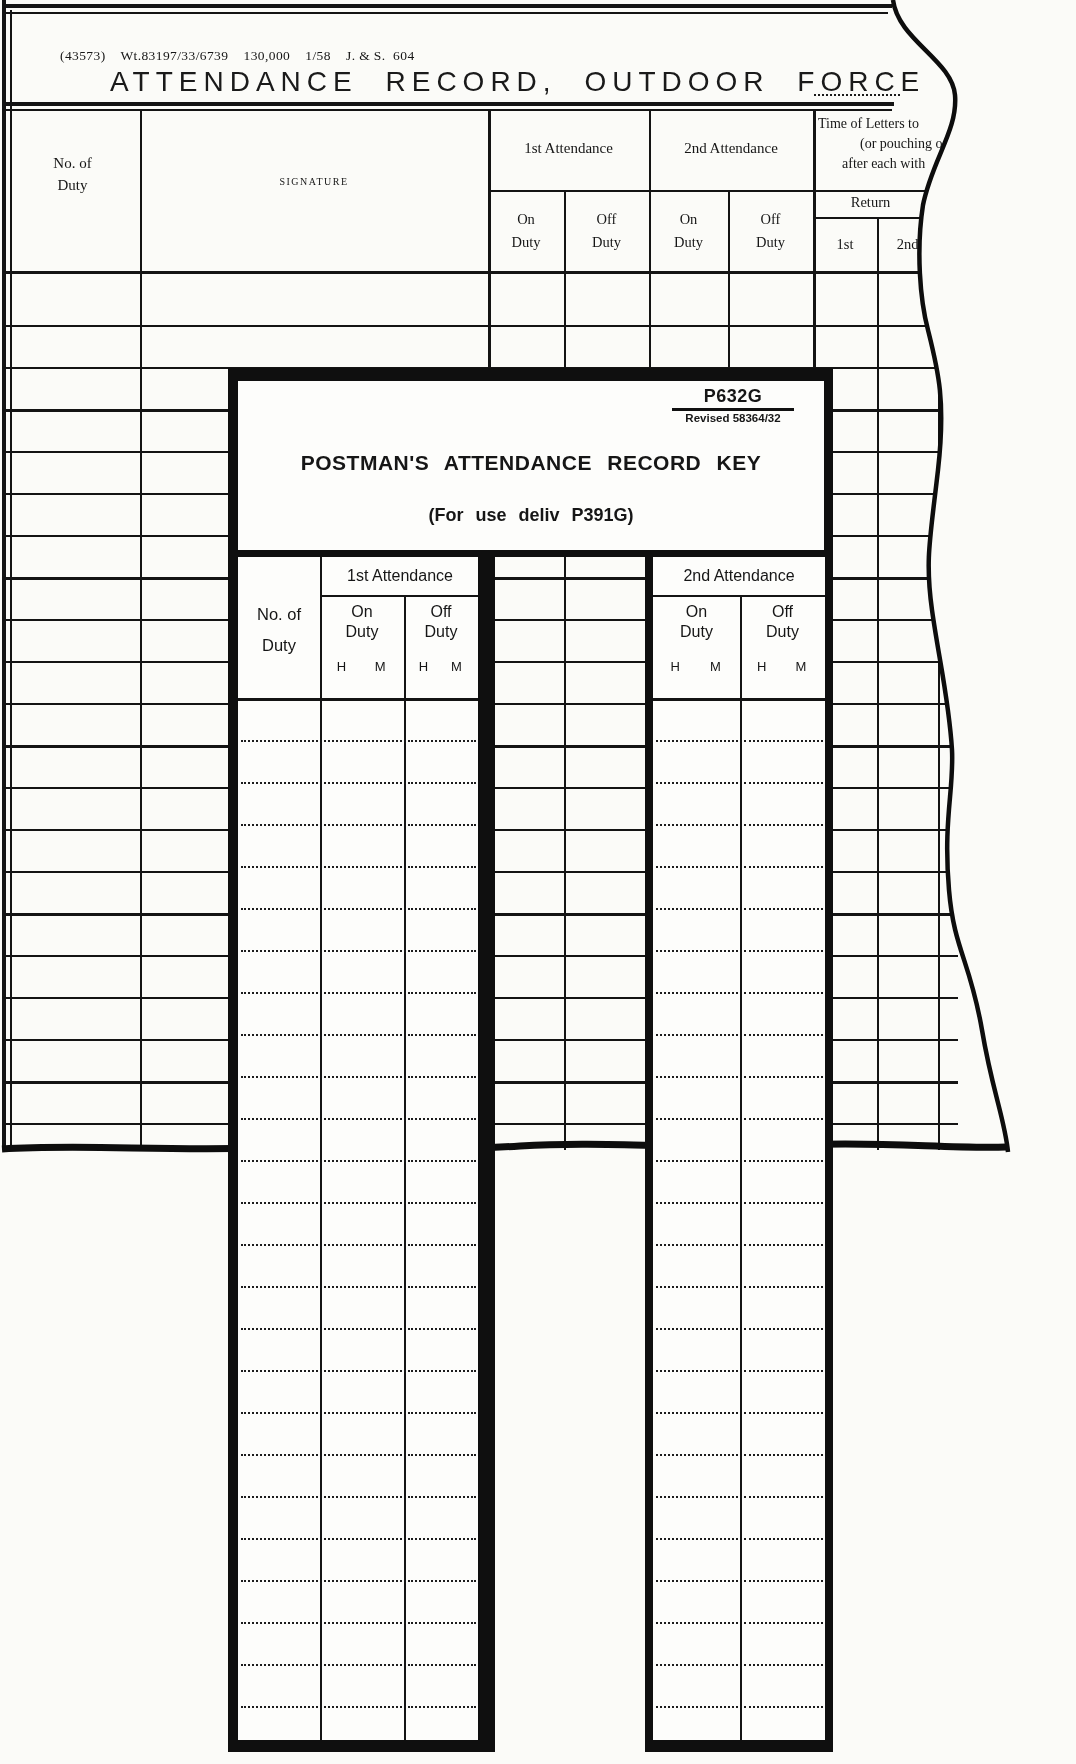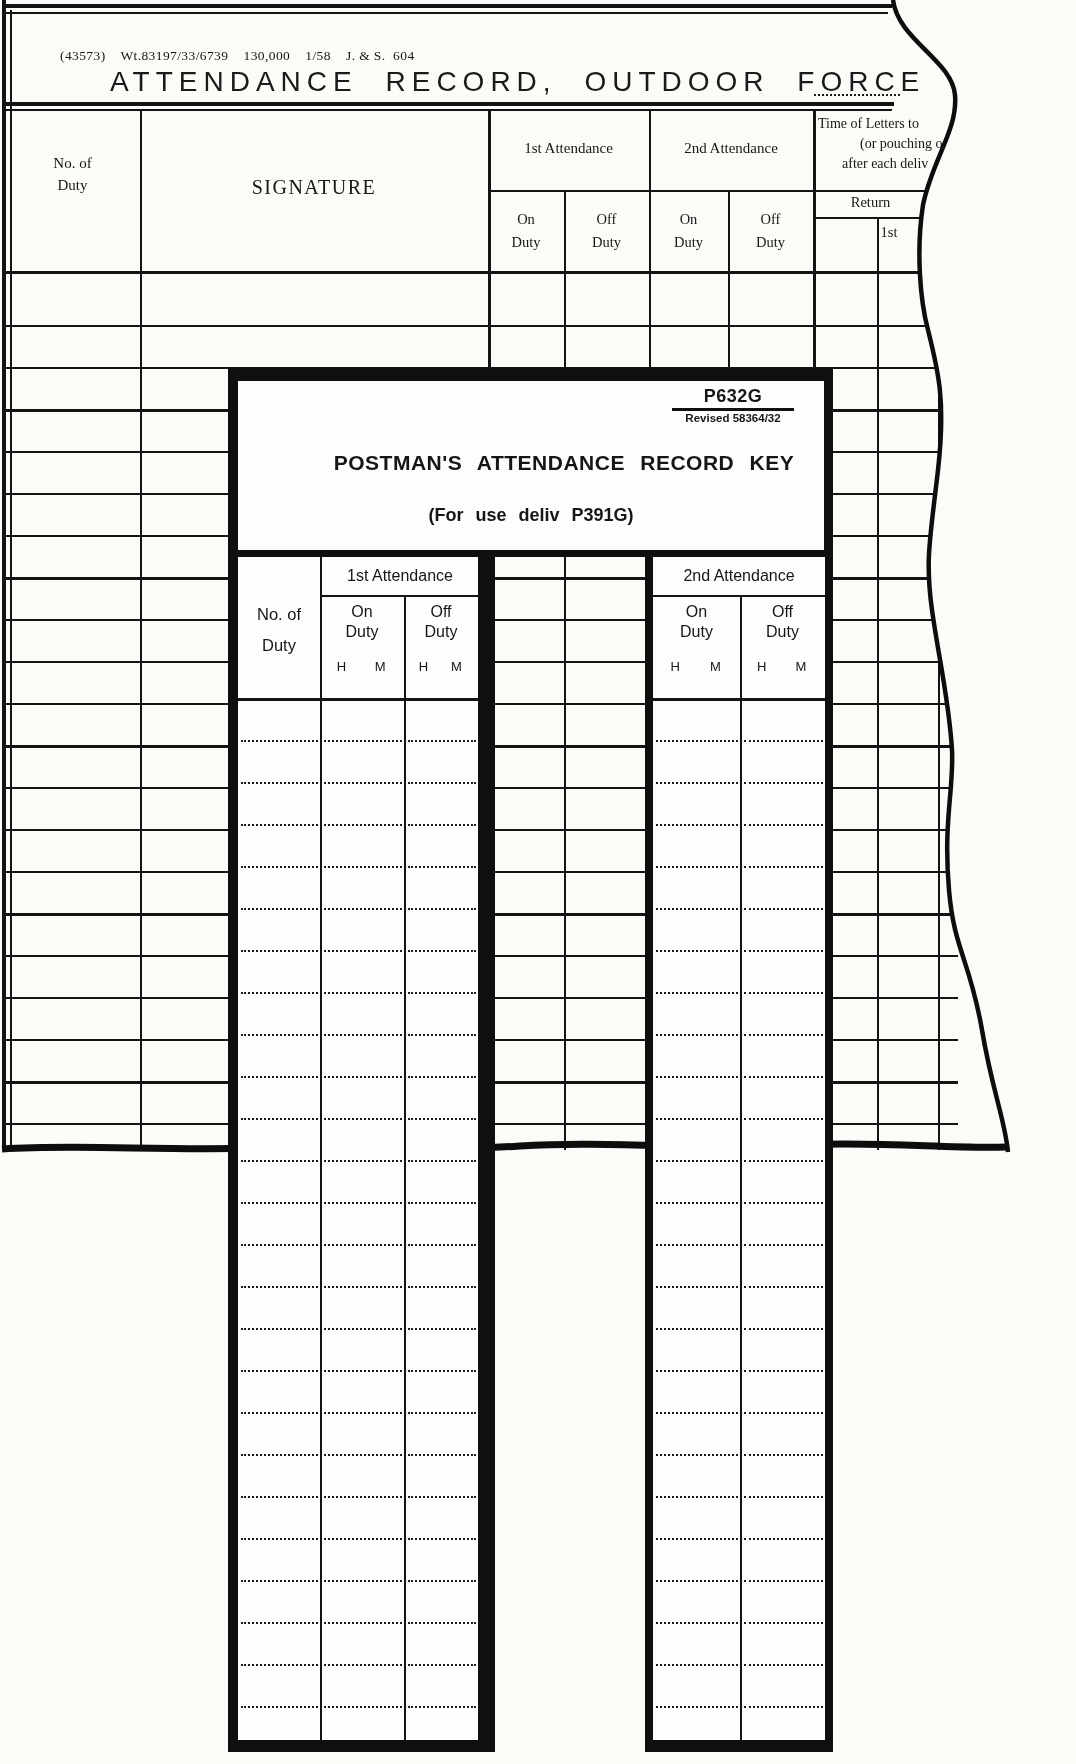--- a/index.html
+++ b/index.html
@@ -9,39 +9,39 @@
   .hl,.vl{position:absolute;background:#141414;}
   .serif{font-family:"Liberation Serif", serif;text-align:right;}
   .sans{font-family:"Liberation Sans", sans-serif;}
   .ctr{text-align:center;}
   .pre{white-space:pre;}
   
   #print-code{left:60px;top:48px;font-size:13.5px;letter-spacing:.4px;}
   #form-title{left:110px;top:66px;font-size:28px;letter-spacing:6px;word-spacing:14px;color:#1a1a1a;}
   #title-dotted{left:814px;top:72px;width:86px;height:22px;border-bottom:2.5px dotted #1a1a1a;}
   #hdr-noduty{left:5px;top:152px;width:135px;font-size:15px;line-height:22px;}
-  #hdr-signature{left:140px;top:176px;width:348px;font-size:20px;letter-spacing:1.5px;}
+  #hdr-signature{left:140px;top:176px;width:348px;font-size:10px;letter-spacing:1.5px;}
   .att-label{top:140px;font-size:15px;}
   .onoff{top:208px;font-size:14.5px;line-height:23px;}
   #hdr-tor{left:818px;top:114px;width:200px;font-size:14px;line-height:20px;}
   #hdr-tor .l2{margin-left:42px;}
   #hdr-tor .l3{margin-left:24px;}
   #hdr-letters{left:813px;top:194px;width:115px;font-size:14.5px;}
-  .lcol{top:224px;font-size:14.5px;padding-left:44px;}
+  .lcol{top:236px;font-size:14.5px;}
   
   #card{position:absolute;left:228px;top:368px;width:605px;height:1384px;z-index:20;}
   #card-top{position:absolute;left:0;top:0;width:605px;height:189px;background:#fdfdfb;
             border-top:13px solid #0f0f0f;border-left:10px solid #0f0f0f;border-right:9px solid #0f0f0f;
             box-sizing:border-box;}
   #card-no{position:absolute;right:30px;top:5px;text-align:center;font-family:"Liberation Sans",sans-serif;}
   #p632g{font-size:18px;font-weight:700;letter-spacing:.5px;}
   #p632g-line{height:2.5px;background:#111;margin-top:1px;width:122px;}
   #revised{font-size:11.5px;font-weight:700;margin-top:1px;}
   #card-title{position:absolute;left:0;top:70px;width:100%;text-align:center;font-size:21px;
-              font-weight:700;word-spacing:9px;letter-spacing:.5px;font-family:"Liberation Sans",sans-serif;margin-left:33px;}
+              font-weight:700;word-spacing:9px;letter-spacing:.5px;font-family:"Liberation Sans",sans-serif;}
   #card-sub{position:absolute;left:0;top:124px;width:100%;text-align:center;font-size:18px;
             font-weight:700;word-spacing:7px;font-family:"Liberation Sans",sans-serif;}
   #table-top-line{position:absolute;left:0;top:182px;width:605px;height:7px;background:#0f0f0f;}
   .strip{position:absolute;top:189px;height:1195px;background:#fdfdfb;box-sizing:border-box;
          font-family:"Liberation Sans",sans-serif;}
   #strip-left{left:0;width:267px;border-left:10px solid #0f0f0f;border-right:17px solid #0f0f0f;
               border-bottom:12px solid #0f0f0f;}
   #strip-right{left:417px;width:188px;border-left:8px solid #0f0f0f;border-right:8px solid #0f0f0f;
                border-bottom:12px solid #0f0f0f;}
   .khdr-box{position:absolute;top:0;height:40px;box-sizing:border-box;border-bottom:2px solid #141414;
@@ -101,21 +101,21 @@
       <div>Duty</div>
     </div>
     <div class="abs ctr onoff" style="left:728px;width:85px;">
       <div>Off</div>
       <div>Duty</div>
     </div>
 
     <div class="abs" id="hdr-tor">
       <div class="l1">Time of Letters to</div>
       <div class="l2">(or pouching o</div>
-      <div class="l3">after each deliv</div>
+      <div class="l3">after each with</div>
     </div>
     <div class="abs ctr" id="hdr-letters">Return</div>
     <div class="abs ctr lcol" style="left:813px;width:64px;">1st</div>
     <div class="abs ctr lcol" style="left:877px;width:61px;">2nd</div>
     <div class="abs ctr lcol" style="left:938px;width:52px;">3rd</div>
 
     <div id="base-verticals">
         <div class="vl" style="left:140px;top:110px;width:2px;height:1040px;"></div>
         <div class="vl" style="left:488px;top:110px;width:3px;height:1040px;"></div>
         <div class="vl" style="left:564px;top:190px;width:2px;height:960px;"></div>

